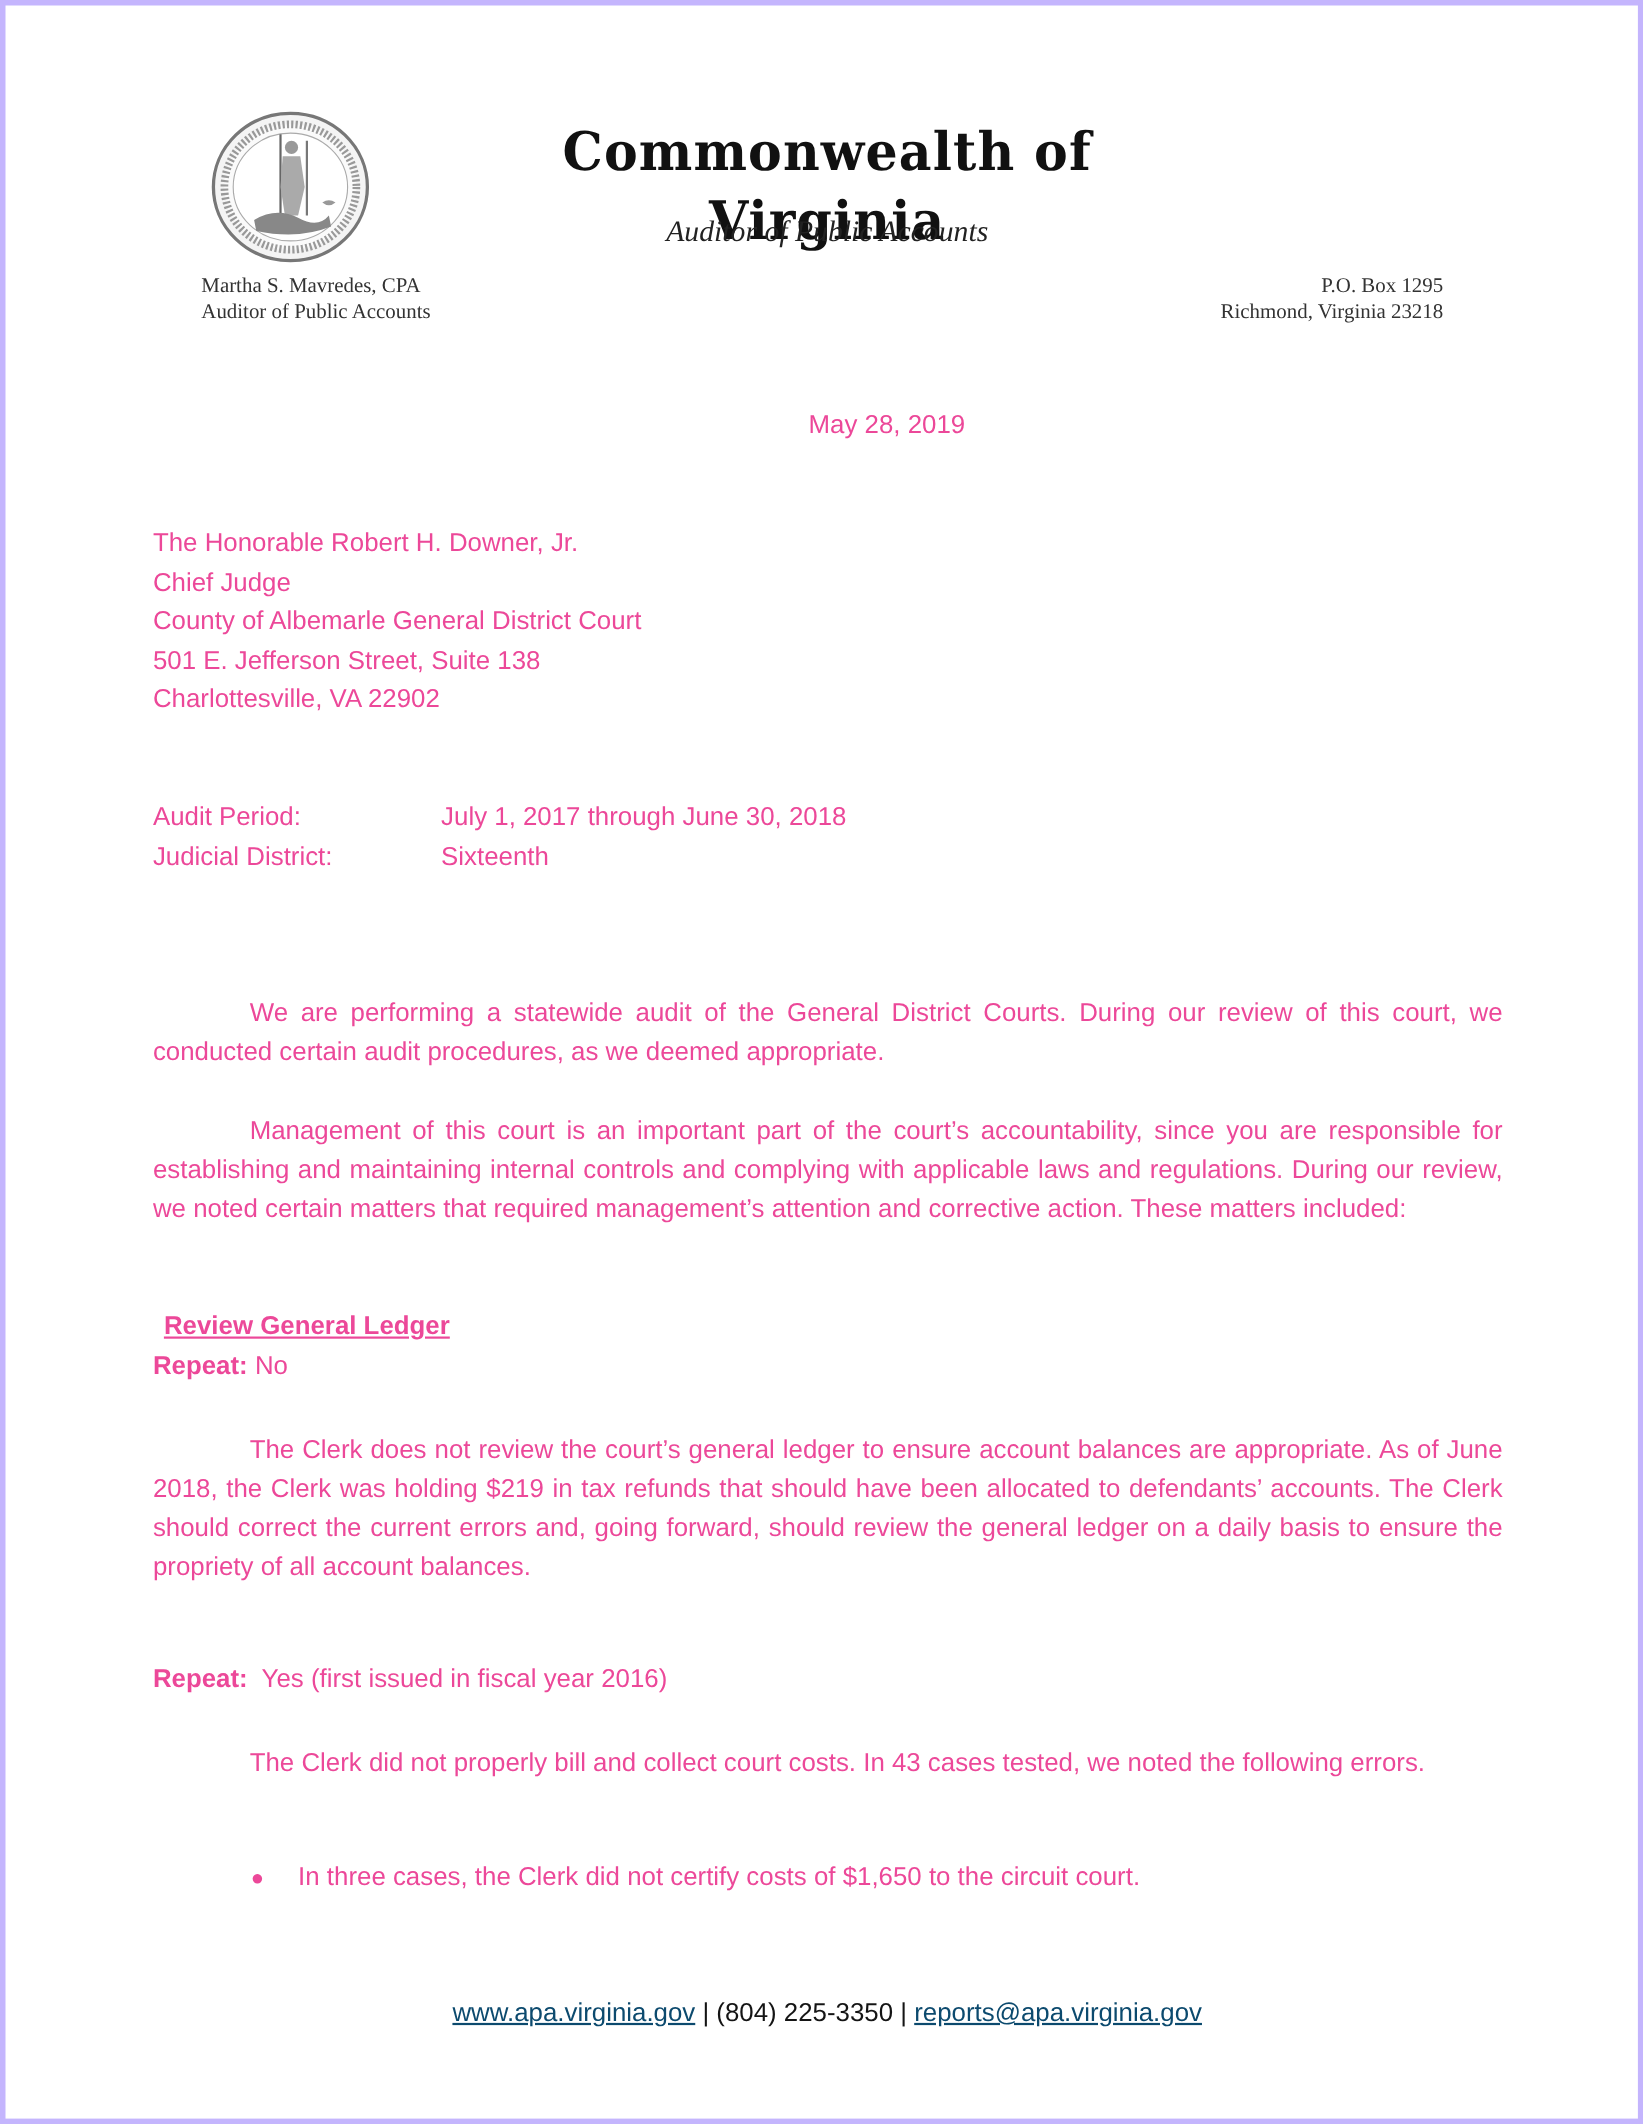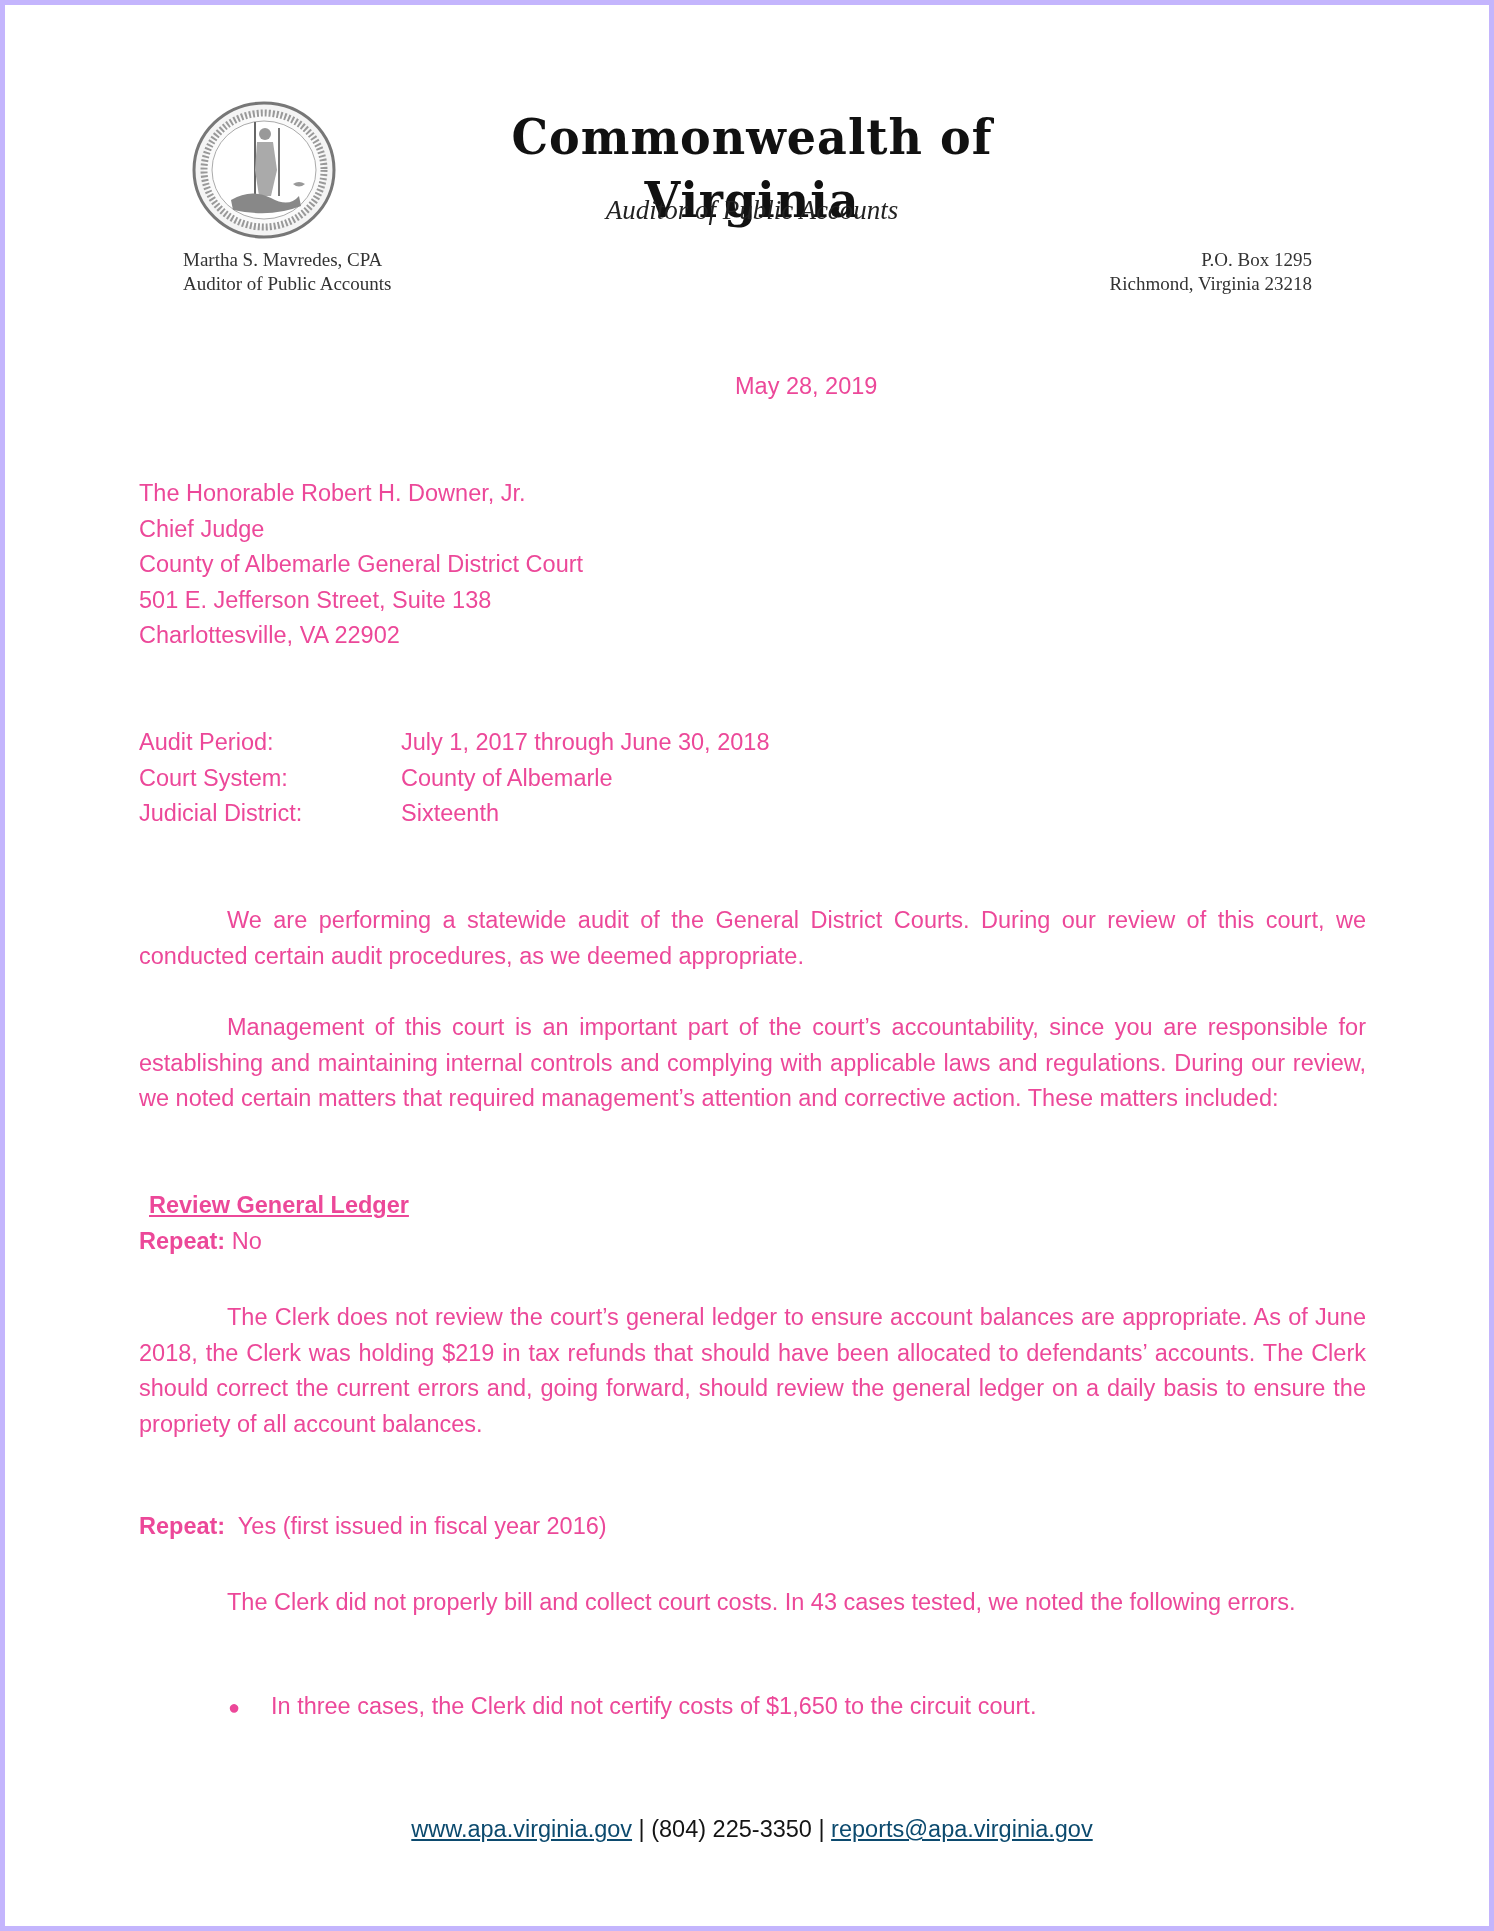--- a/index.html
+++ b/index.html
@@ -104,24 +104,20 @@
     <div>501 E. Jefferson Street, Suite 138</div>
     <div>Charlottesville, VA  22902</div>
   </div>
 
   <div class="abs txt audit">
     <div class="audit-row">
       <span class="audit-label">Audit Period:</span>
       <span>July 1, 2017 through June 30, 2018</span>
     </div>
     <div class="audit-row">
-      <span class="audit-label">Court System:</span>
-      <span>County of Albemarle</span>
-    </div>
-    <div class="audit-row">
       <span class="audit-label">Judicial District:</span>
       <span>Sixteenth</span>
     </div>
   </div>
 
   <p class="abs txt para p1">We are performing a statewide audit of the General District Courts.  During our review of this court, we conducted certain audit procedures, as we deemed appropriate.</p>
   <p class="abs txt para p2">Management of this court is an important part of the court’s accountability, since you are responsible for establishing and maintaining internal controls and complying with applicable laws and regulations.  During our review, we noted certain matters that required management’s attention and corrective action.  These matters included:</p>
 
   <div class="abs txt heading h1">Review General Ledger</div>
   <div class="abs txt repeat r1">

